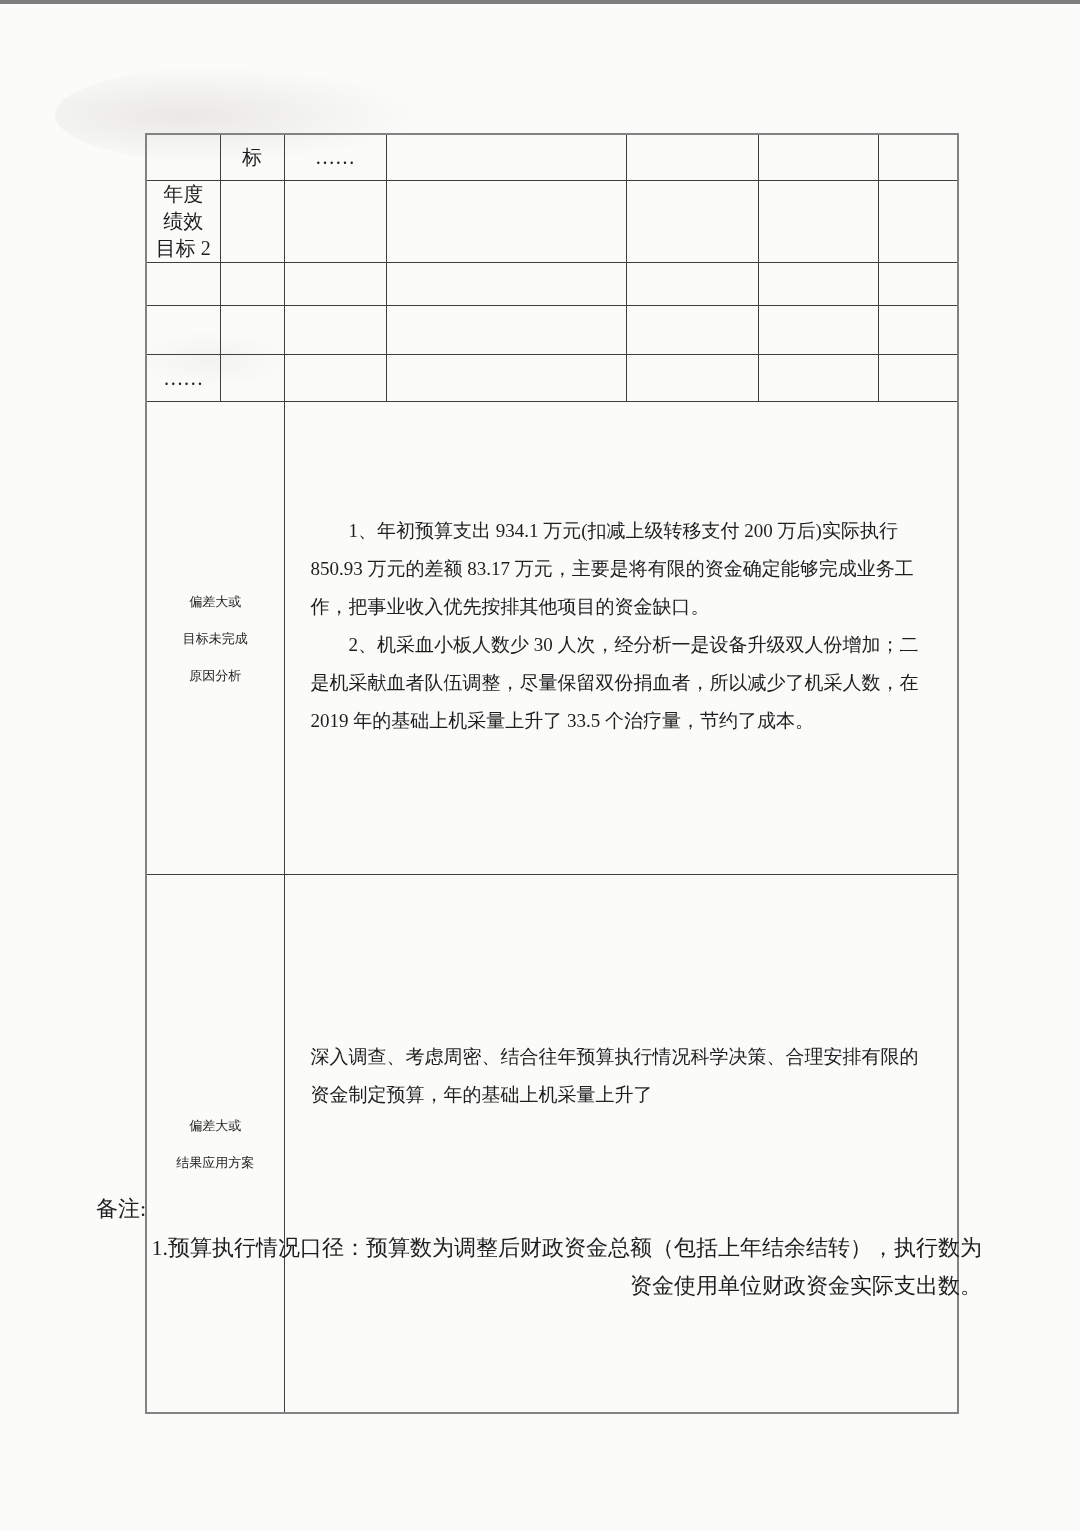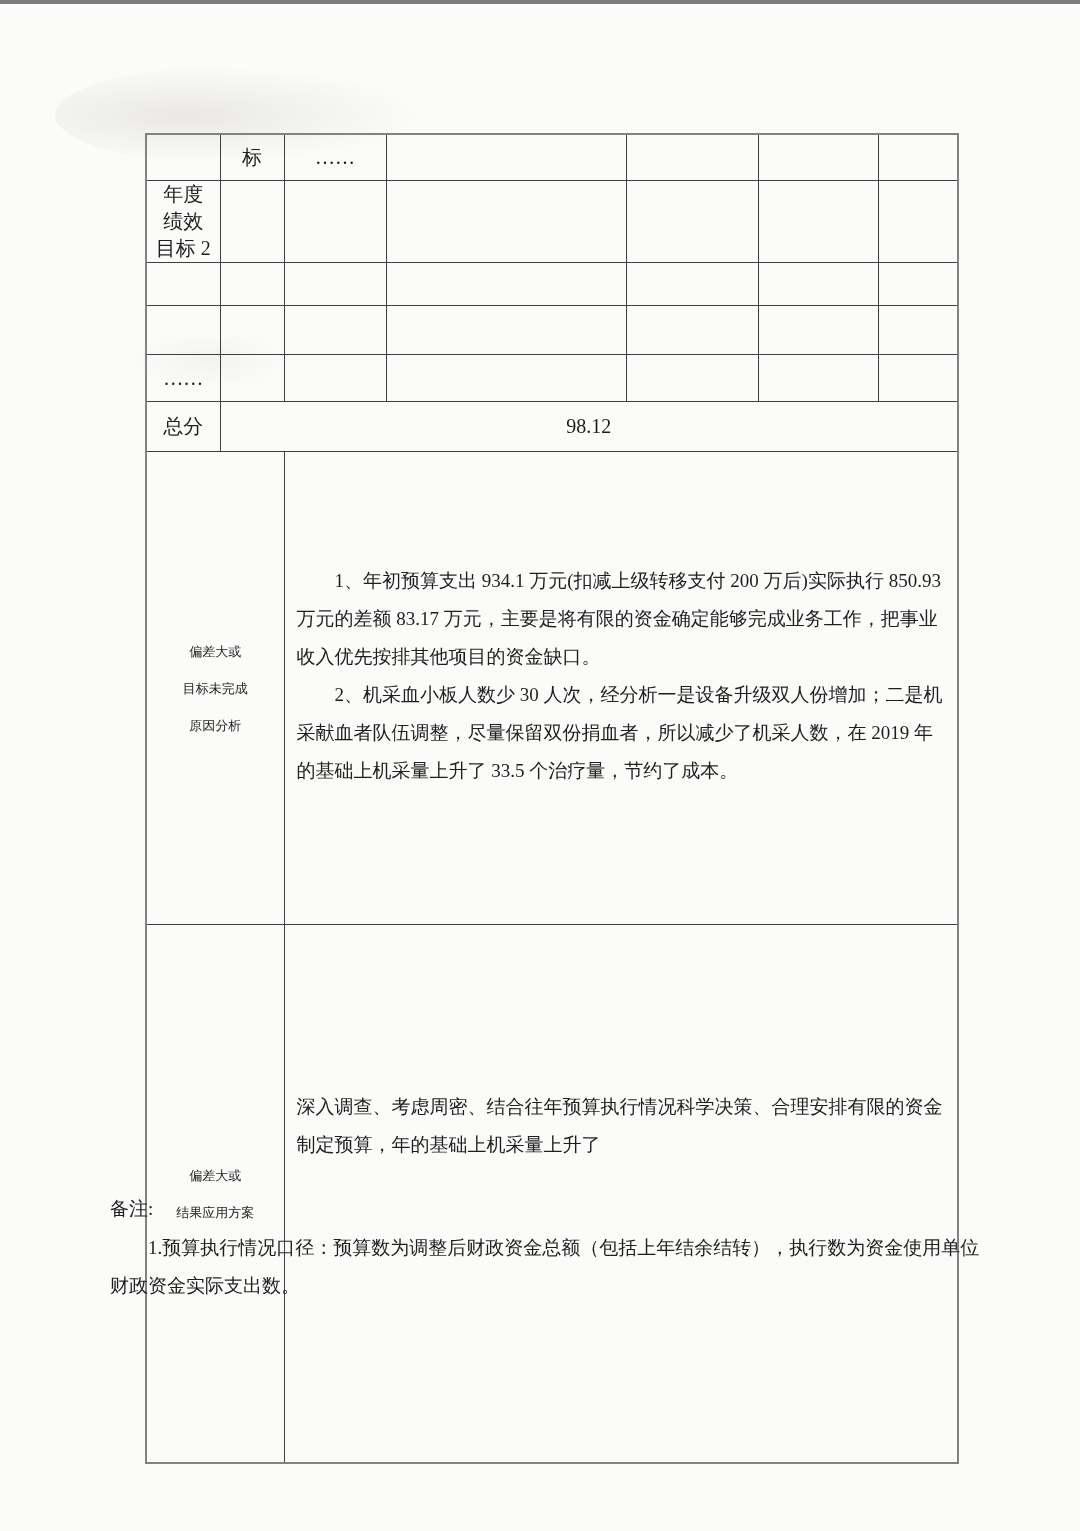--- a/index.html
+++ b/index.html
@@ -65,37 +65,37 @@
   td.big-label {
     white-space: pre-line;
     line-height: 37px;
     font-size: 13px;
   }
   td.content {
     text-align: left;
     vertical-align: top;
     font-size: 19px;
     line-height: 38px;
-    padding: 0 12px;
+    padding: 0 26px;
     font-family: Liberation Serif, serif;
   }
   td.content-deviation { padding-top: 110px; }
   td.content-improvement { padding-top: 163px; }
   td.content p { margin: 0; text-indent: 2em; }
   td.content p.no-indent { text-indent: 0; }
   .notes {
     position: absolute;
-    left: 110px;
+    left: 96px;
     top: 1190px;
     width: 886px;
-    font-size: 19px;
+    font-size: 22px;
     line-height: 38.5px;
   }
   .notes p { margin: 0; }
-  .notes p.note-item { text-indent: 2em; }
+  .notes p.note-item { text-indent: 2em; text-align: right; }
 </style>
 </head>
 <body>
 
 <div class="page">
 
   <div class="scan-bar"></div>
   <div class="artifact-1"></div>
   <div class="artifact-2"></div>
 
@@ -150,24 +150,20 @@
       </tr>
       <tr class="r5">
         <td>……</td>
         <td></td>
         <td></td>
         <td></td>
         <td></td>
         <td></td>
         <td></td>
       </tr>
-      <tr class="r6">
-        <td>总分</td>
-        <td colspan="6">98.12</td>
-      </tr>
       <tr class="r7">
         <td colspan="2" class="big-label">偏差大或
 目标未完成
 原因分析</td>
         <td colspan="5" class="content content-deviation">
           <p>1、年初预算支出 934.1 万元(扣减上级转移支付 200 万后)实际执行 850.93 万元的差额 83.17 万元，主要是将有限的资金确定能够完成业务工作，把事业收入优先按排其他项目的资金缺口。</p>
           <p>2、机采血小板人数少 30 人次，经分析一是设备升级双人份增加；二是机采献血者队伍调整，尽量保留双份捐血者，所以减少了机采人数，在 2019 年的基础上机采量上升了 33.5 个治疗量，节约了成本。</p>
         </td>
       </tr>
       <tr class="r8">

